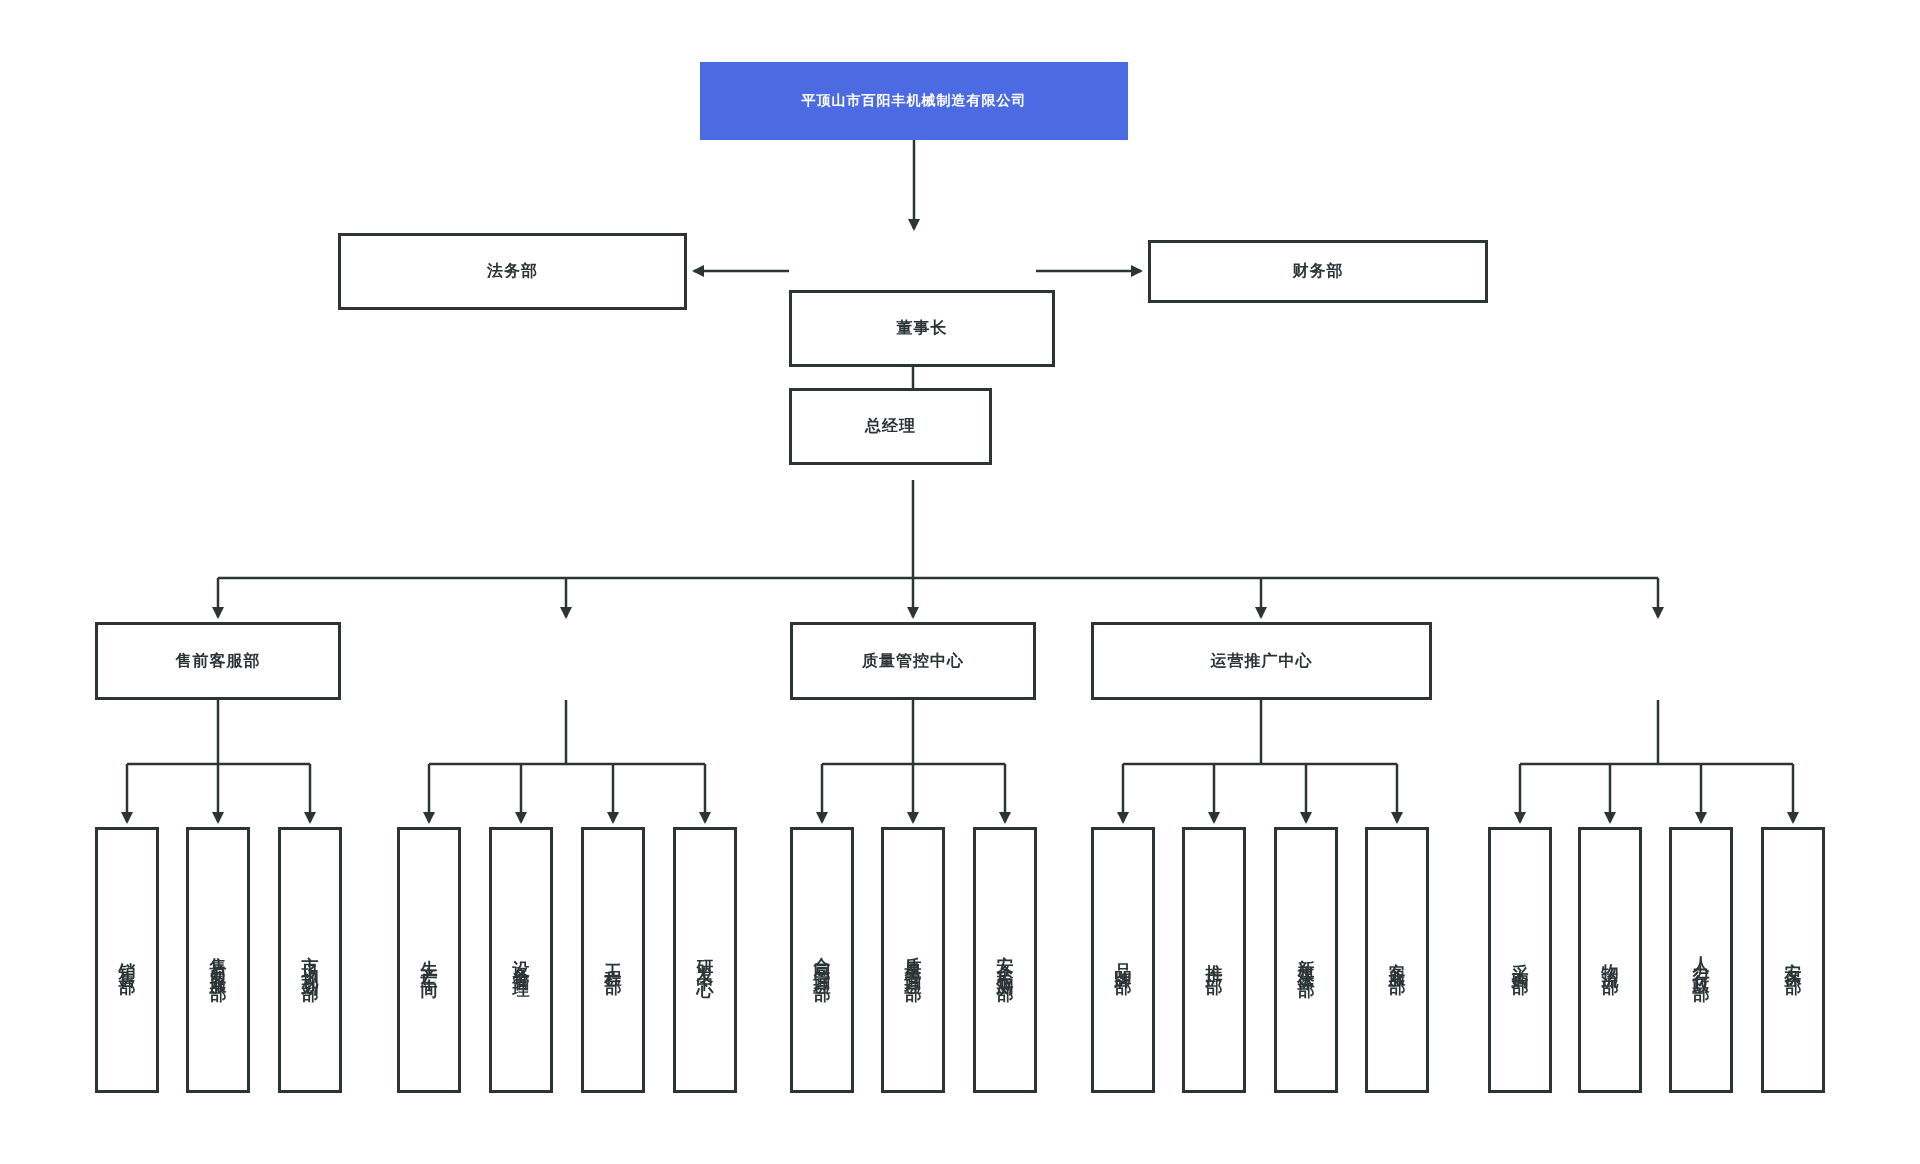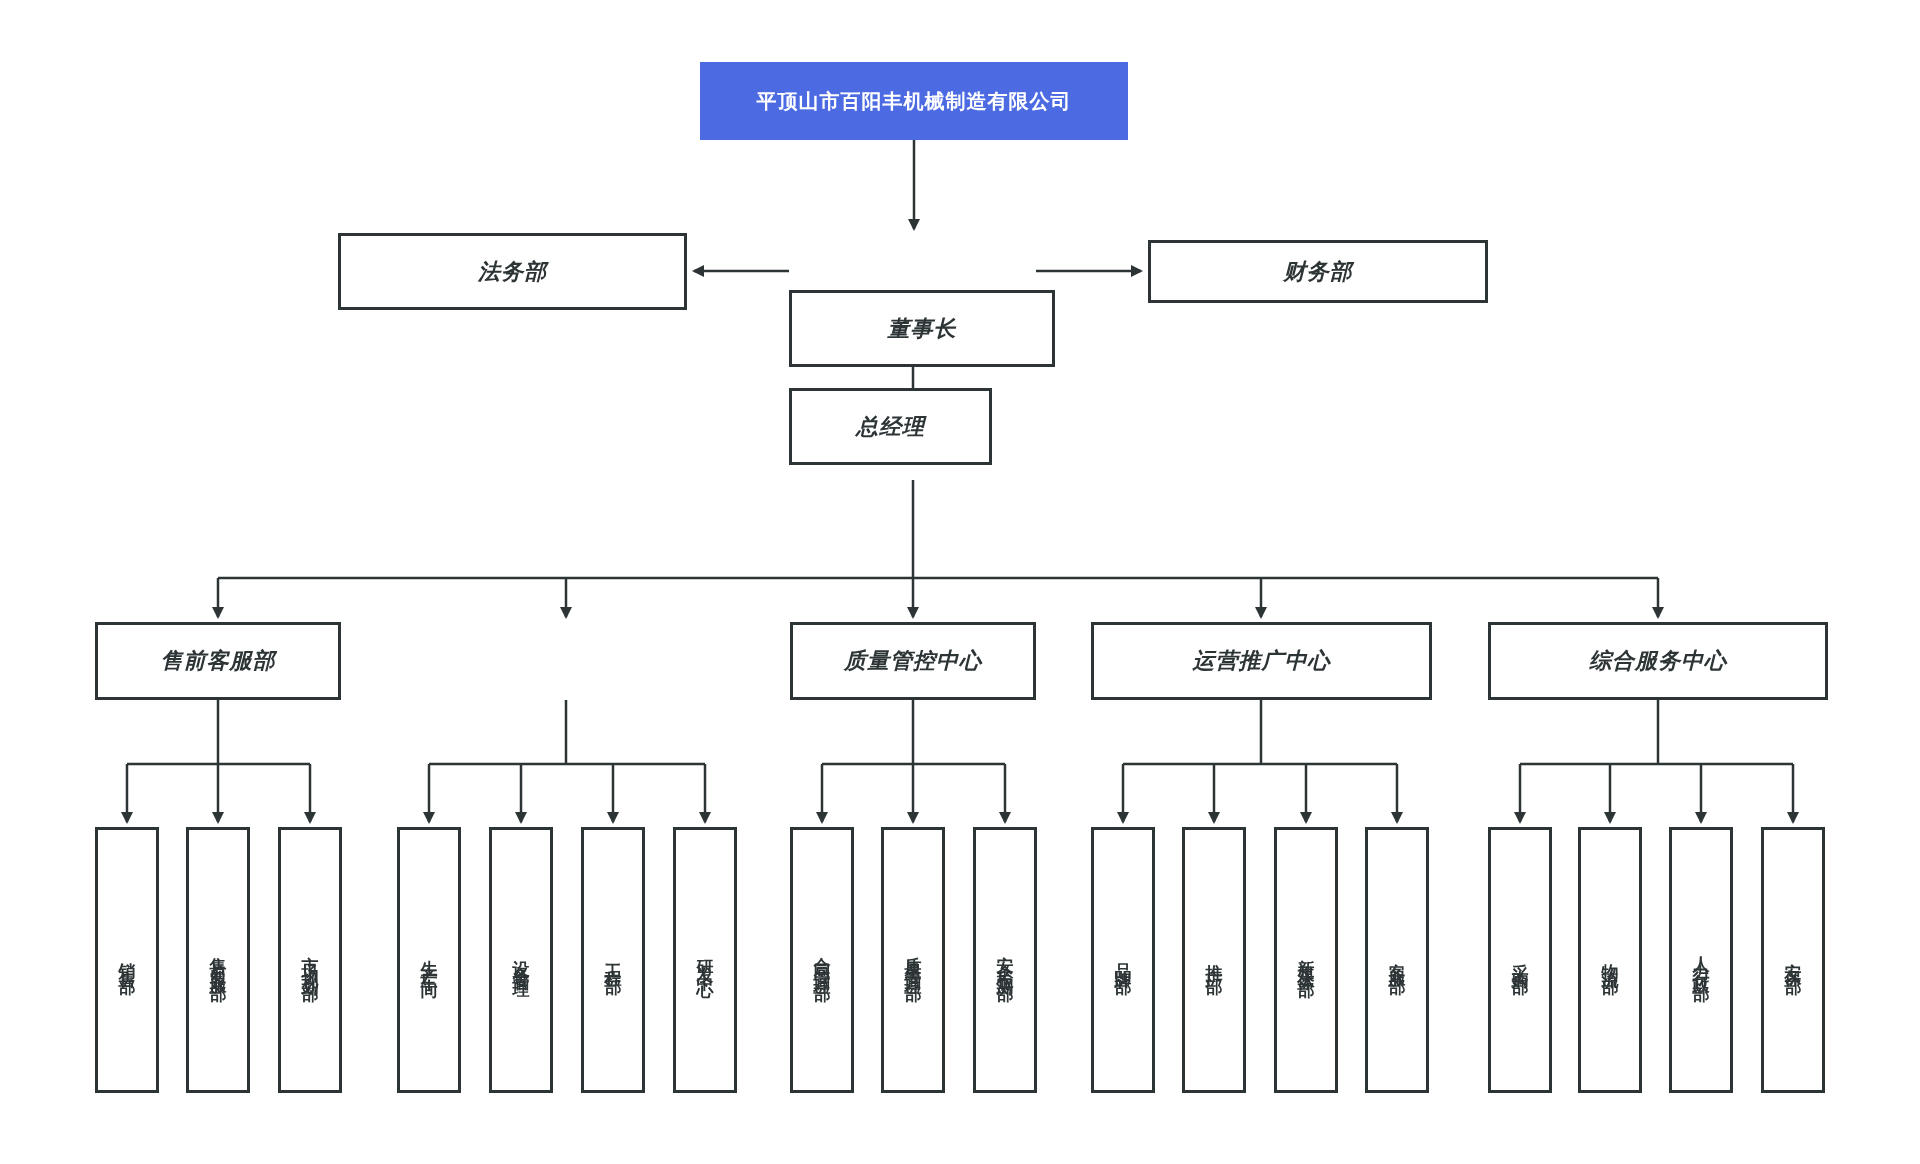--- a/index.html
+++ b/index.html
@@ -42,24 +42,24 @@
     align-items: center;
     justify-content: center;
     color: var(--text-dark);
     font-weight: 700;
     text-align: center;
   }
   .node-title {
     background: var(--accent-blue);
     border: none;
     color: var(--title-text);
-    font-size: 20px;
+    font-size: 14px;
     letter-spacing: 1px;
   }
-  .node-h { font-size: 22px; letter-spacing: 1px; font-style: italic; }
+  .node-h { font-size: 16px; letter-spacing: 1px; }
   .node-dept {
     font-size: 17px;
     writing-mode: vertical-rl;
     text-orientation: upright;
     letter-spacing: 7px;
     line-height: 1;
   }
 </style>
 </head>
 <body>
@@ -143,23 +143,20 @@
 
   <div class="node node-h" style="left:95px; top:622px; width:246px; height:78px;">
     <span>售前客服部</span>
   </div>
   <div class="node node-h" style="left:790px; top:622px; width:246px; height:78px;">
     <span>质量管控中心</span>
   </div>
   <div class="node node-h" style="left:1091px; top:622px; width:341px; height:78px;align-items:center;">
     <span>运营推广中心</span>
   </div>
-  <div class="node node-h" style="left:1488px; top:622px; width:340px; height:78px;">
-    <span>综合服务中心</span>
-  </div>
 
   <div class="node node-dept" style="left:95px; top:827px; width:64px; height:266px;">
     <span>销售部</span>
   </div>
   <div class="node node-dept" style="left:186px; top:827px; width:64px; height:266px;">
     <span>售前客服部</span>
   </div>
   <div class="node node-dept" style="left:278px; top:827px; width:64px; height:266px;">
     <span>市场规划部</span>
   </div>

